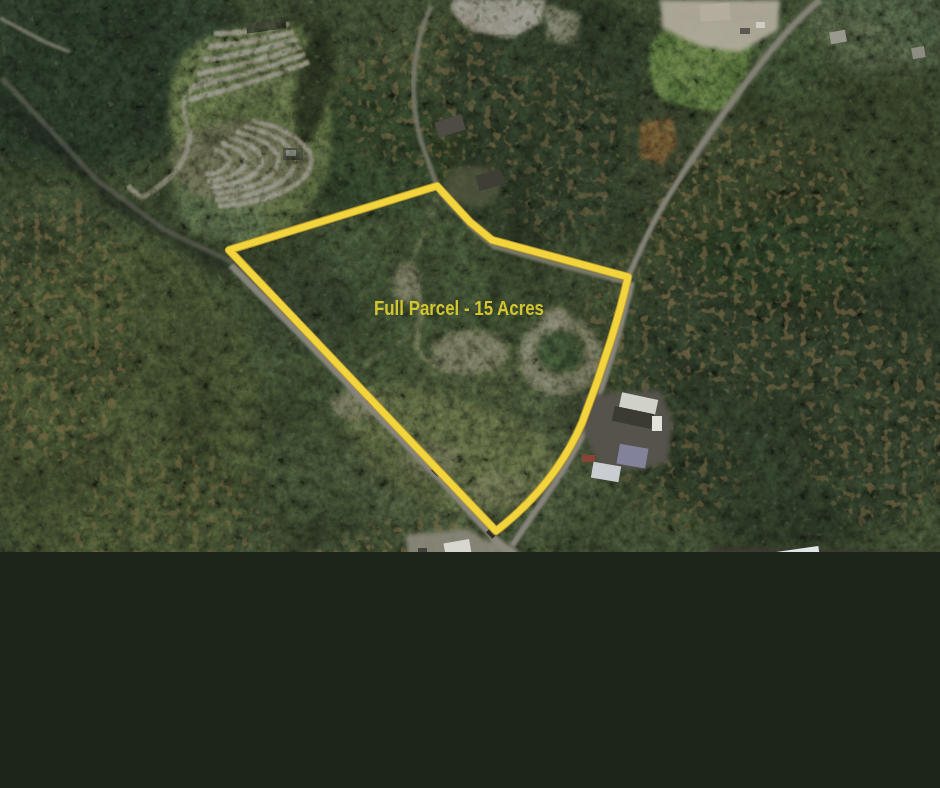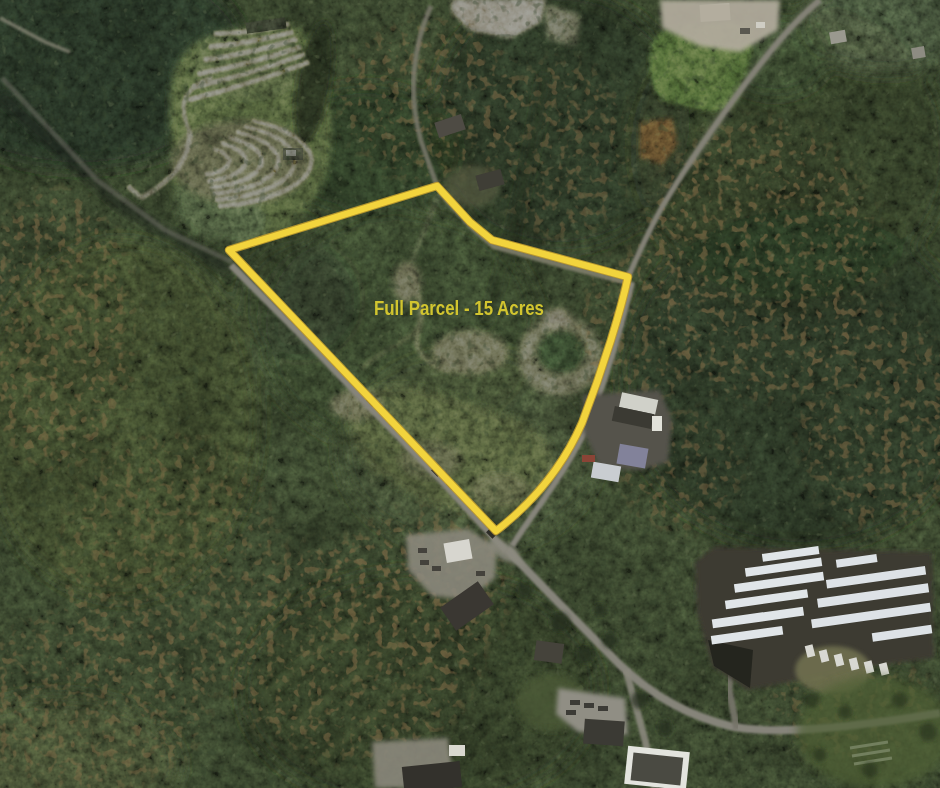--- a/index.html
+++ b/index.html
@@ -1,16 +1,16 @@
 <!DOCTYPE html>
 <html><head>
 <meta charset="utf-8">
 <style>
 html,body{margin:0;padding:0;background:#1d241a;font-family:"Liberation Sans",sans-serif;}
-#stage{position:relative;width:940px;height:788px;overflow:hidden;filter:blur(0.4px);}
+#stage{position:relative;width:940px;height:552px;overflow:hidden;filter:blur(0.4px);}
 svg{display:block;}
 </style>
 </head>
 <body>
 <div id="stage">
 <svg width="940" height="788" viewBox="0 0 940 788">
 <defs>
   <filter id="b2">
           <feGaussianBlur stdDeviation="2"></feGaussianBlur>
         </filter>

